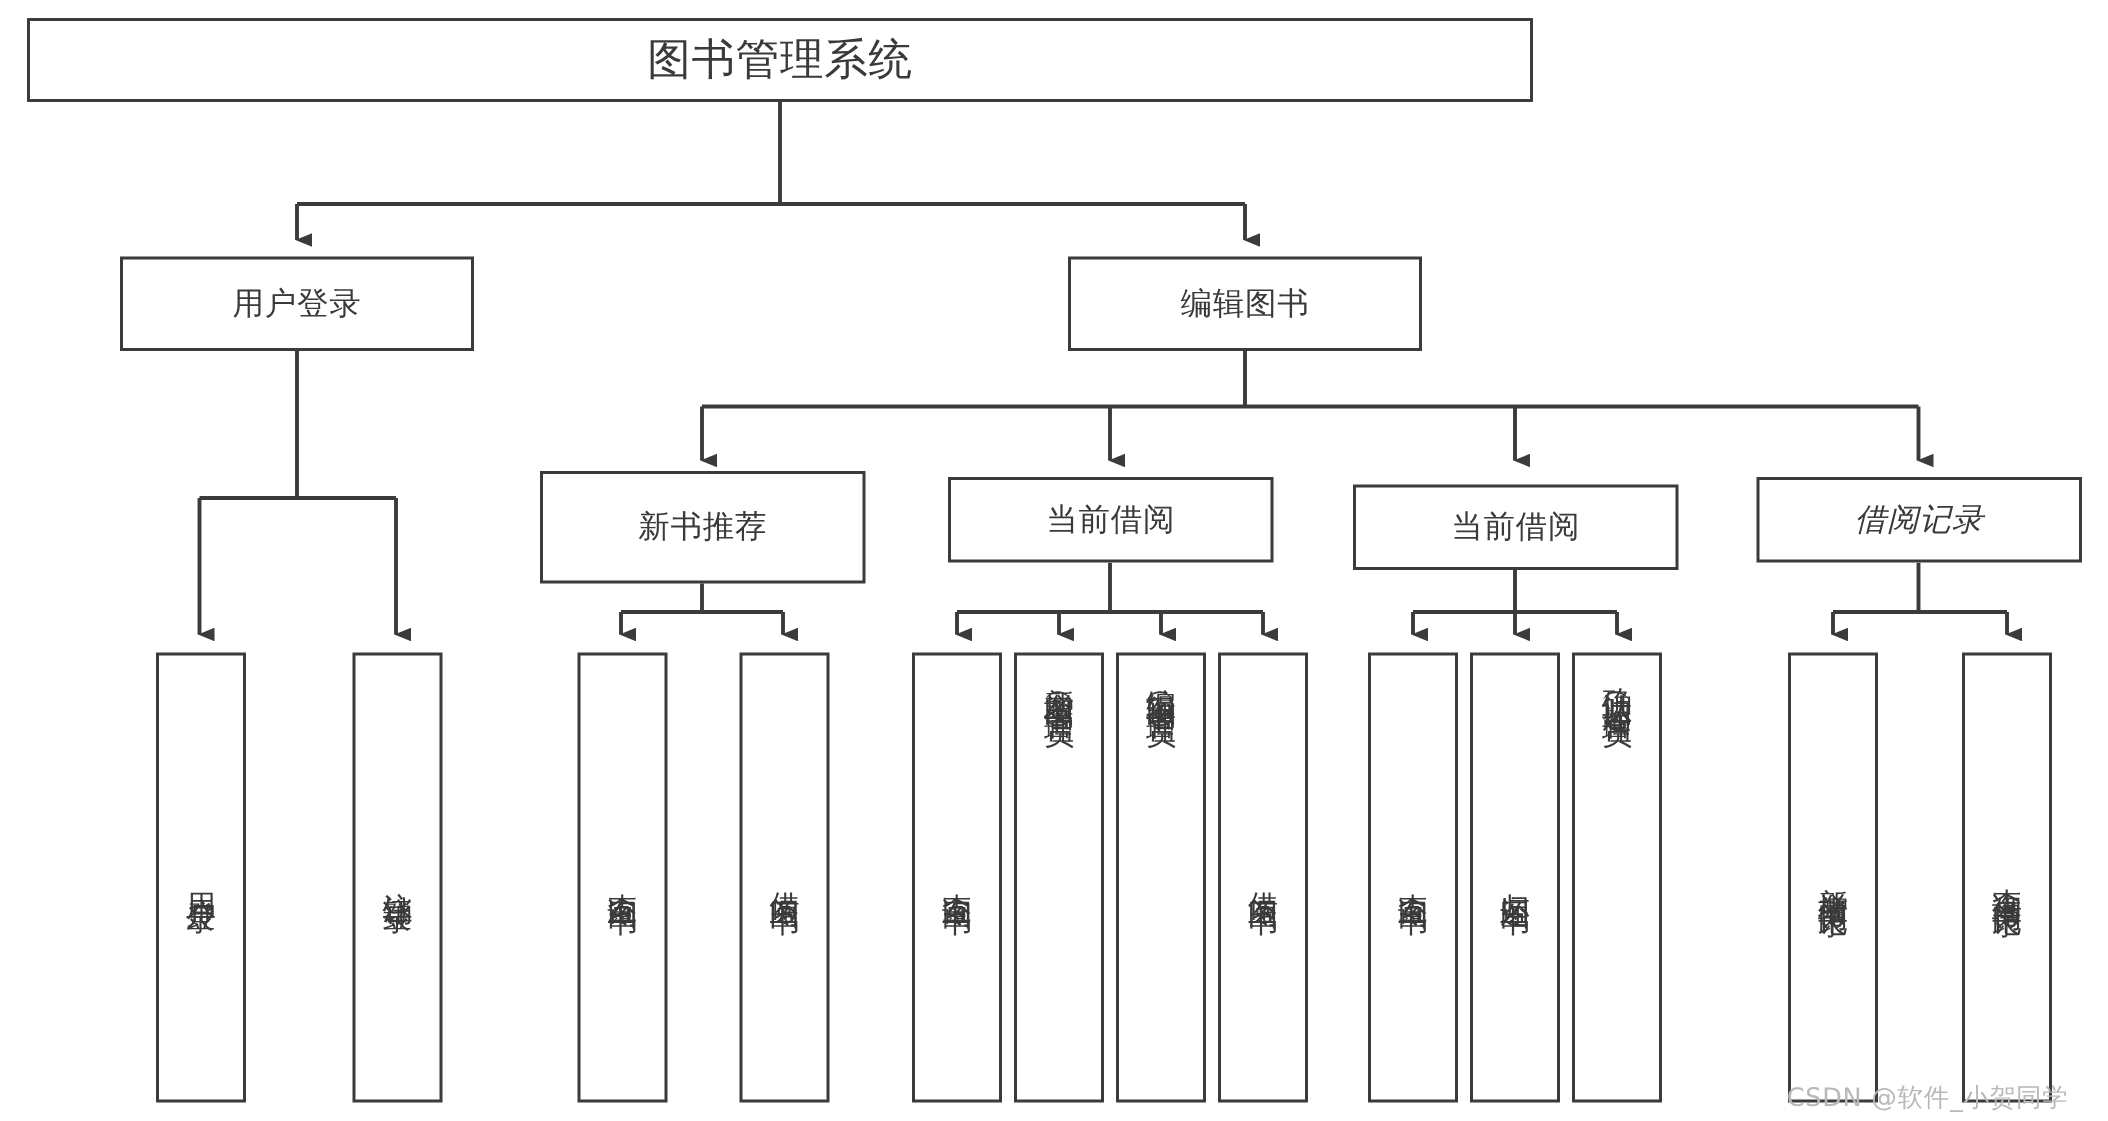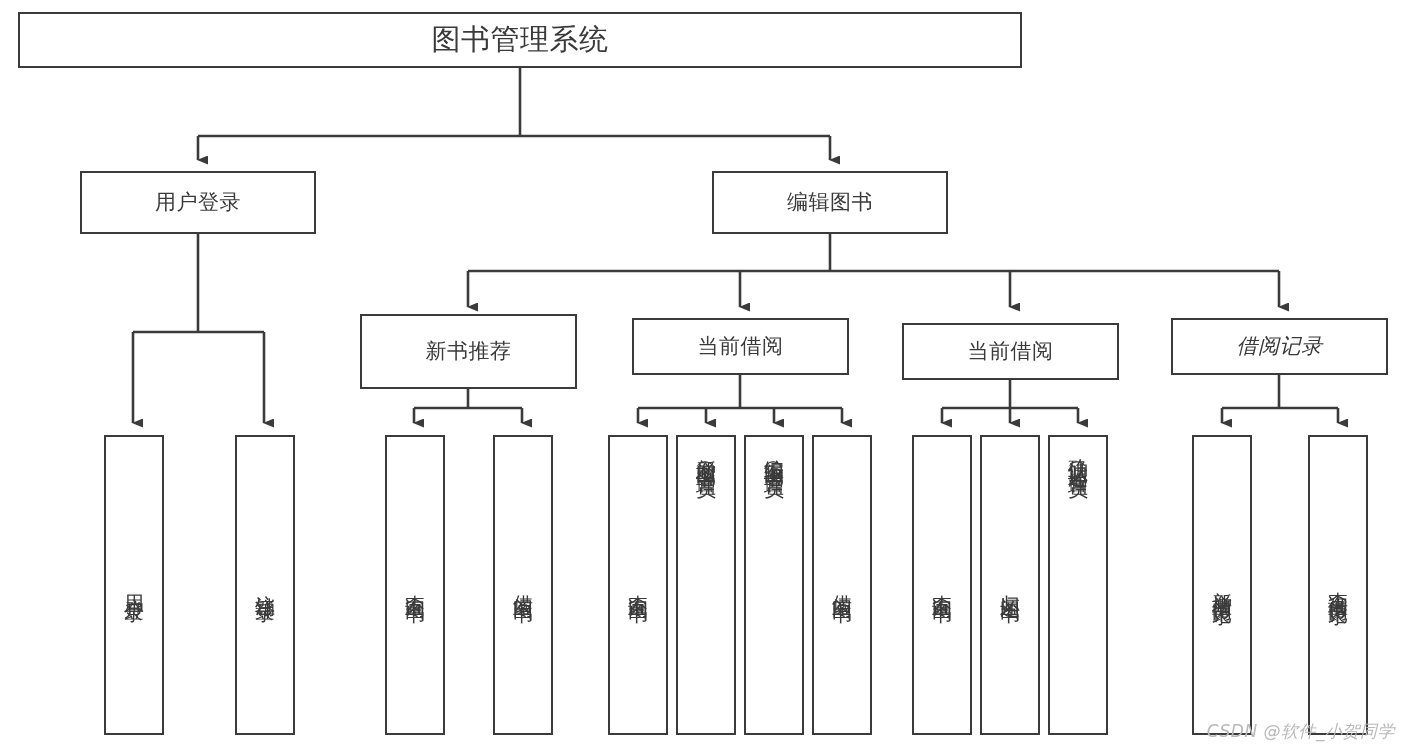--- a/index.html
+++ b/index.html
@@ -42,28 +42,27 @@
     font-size:20px;
     writing-mode:vertical-rl;
     text-orientation:upright;
     letter-spacing:3px;
     line-height:1.05;
     padding:6px 0;
     white-space:nowrap;
   }
   #watermark{
     position:absolute;
-    right:10px;
+    right:26px;
     bottom:4px;
     color:#b9b9b9;
     font-size:17px;
     letter-spacing:0.5px;
     user-select:none;
     pointer-events:none;
-    font-style:italic;
   }
 </style>
 </head>
 <body>
 
 <div id="diagram-root">
 
   <svg class="canvas" viewBox="0 0 1405 747" xmlns="http://www.w3.org/2000/svg">
     <defs>
       <marker id="arrow" markerWidth="9" markerHeight="11" refX="4.5" refY="10" orient="auto" markerUnits="userSpaceOnUse">

